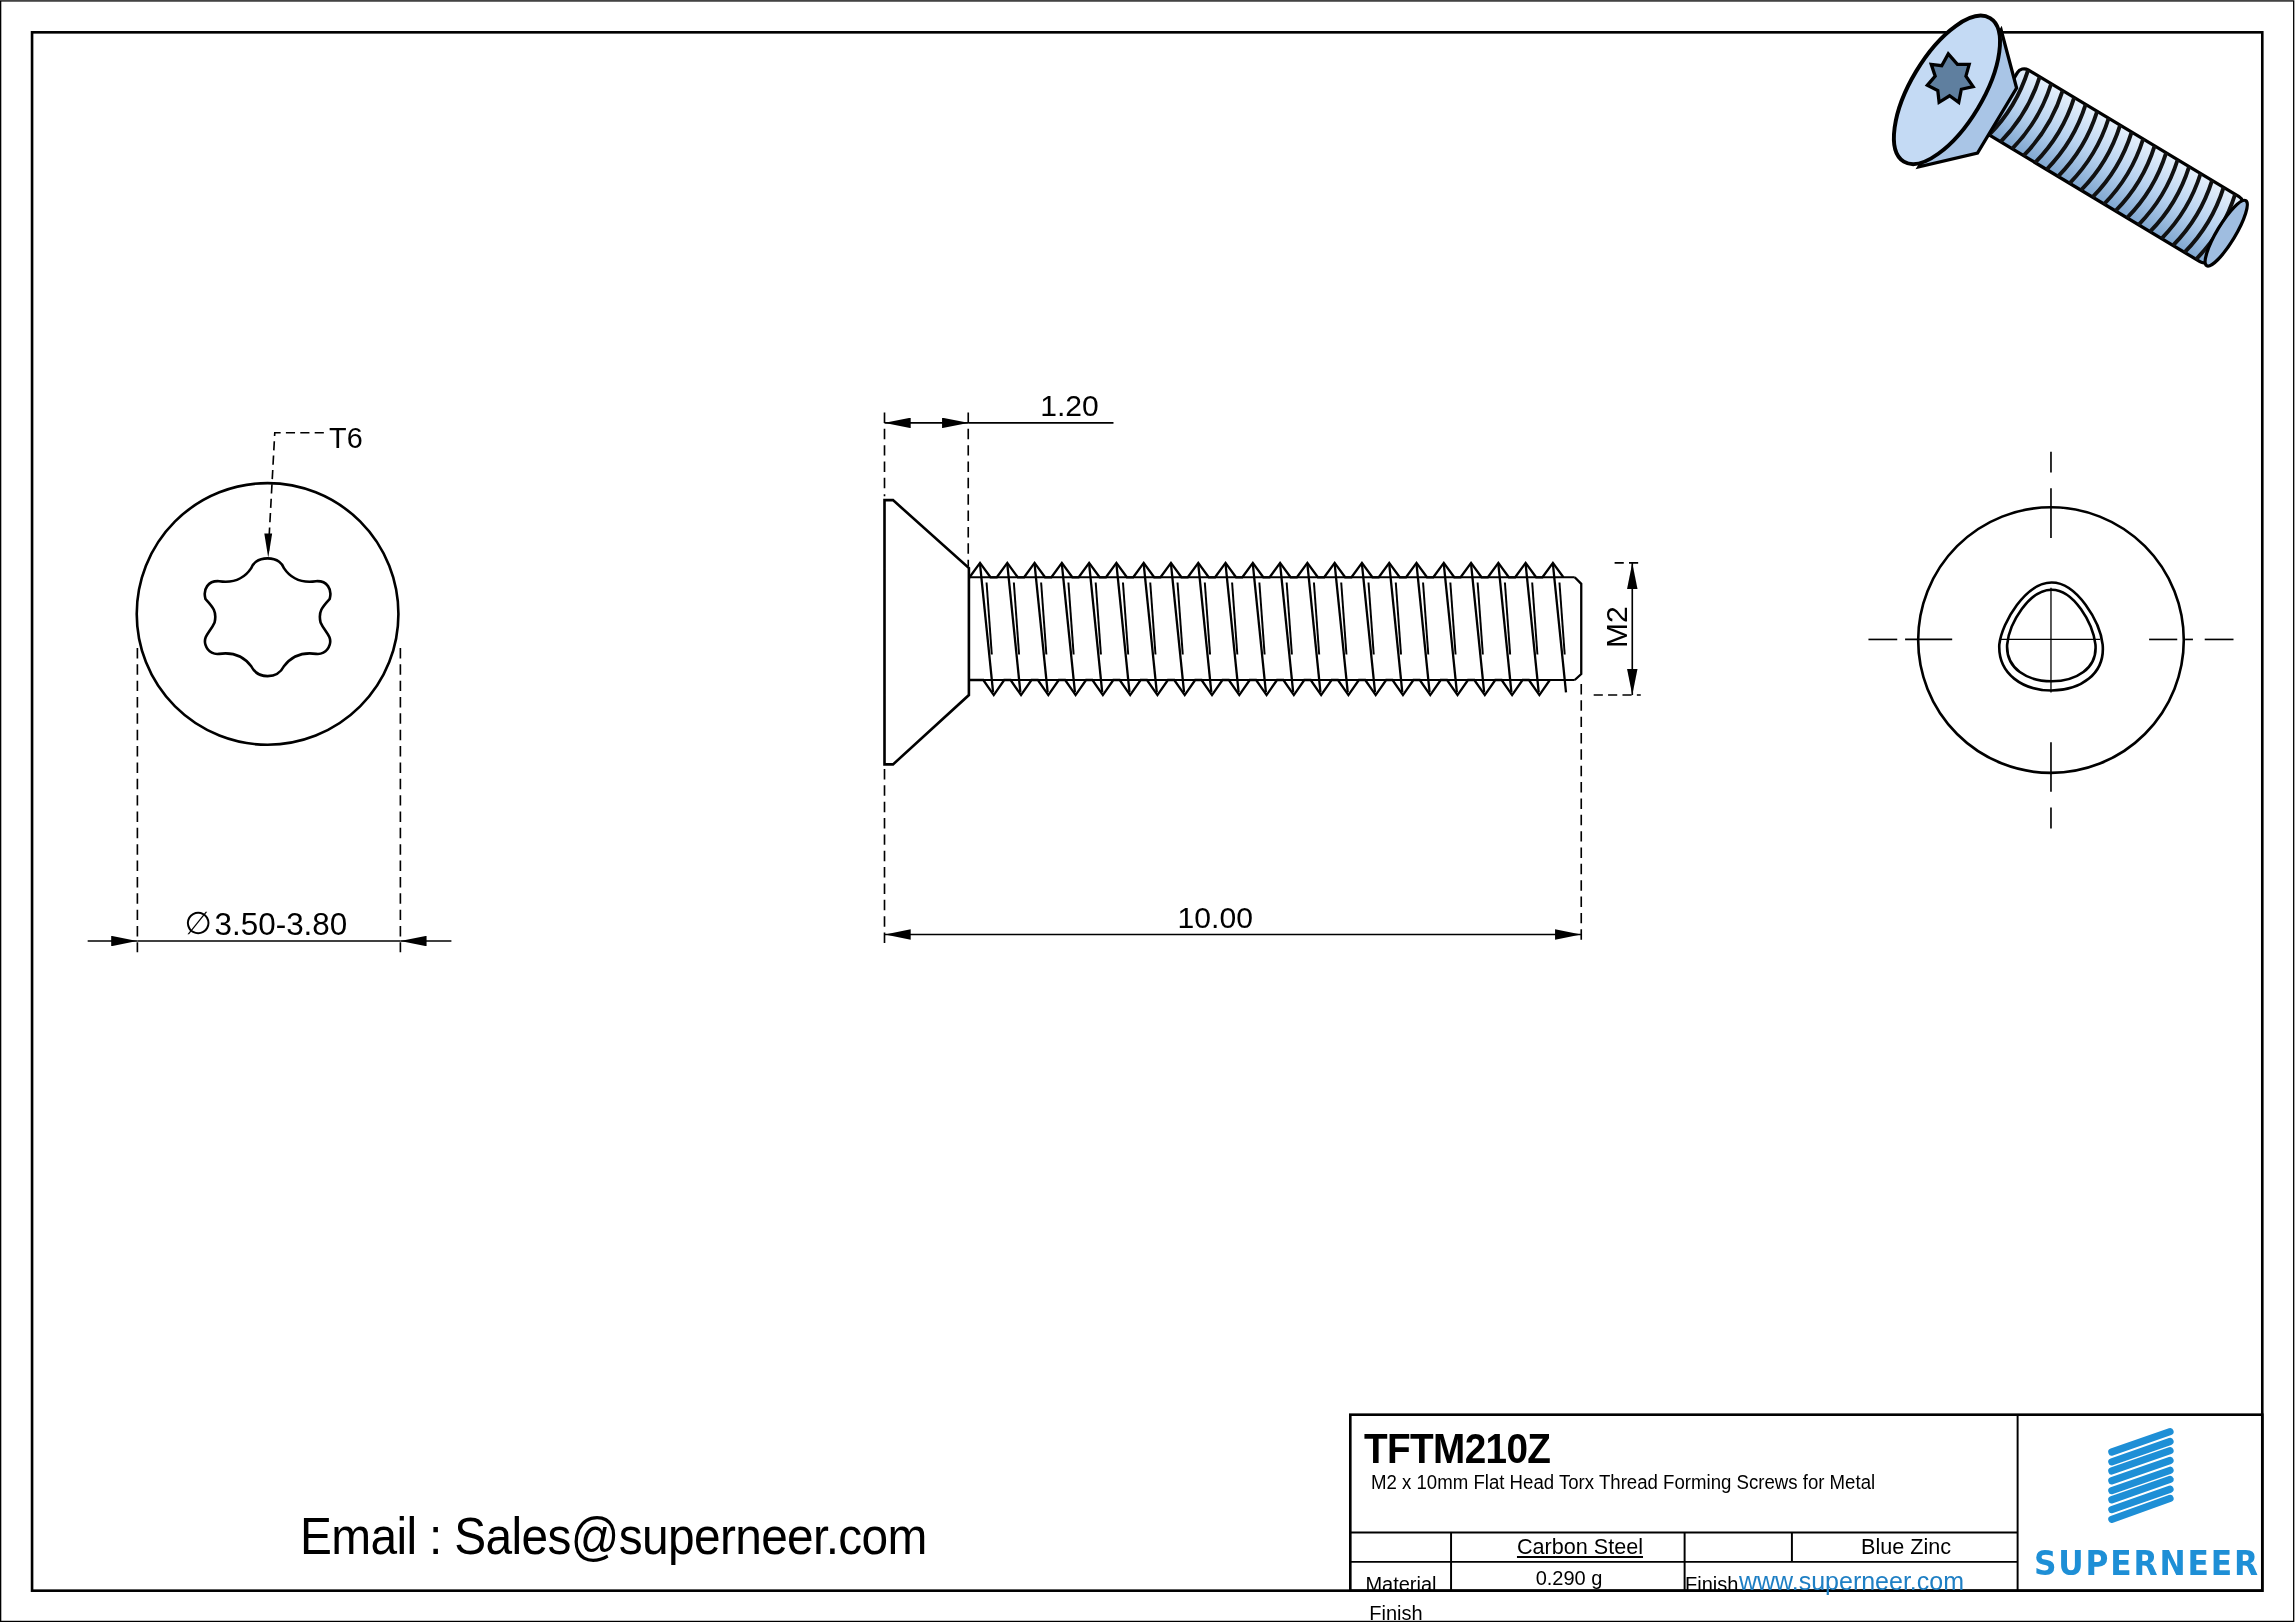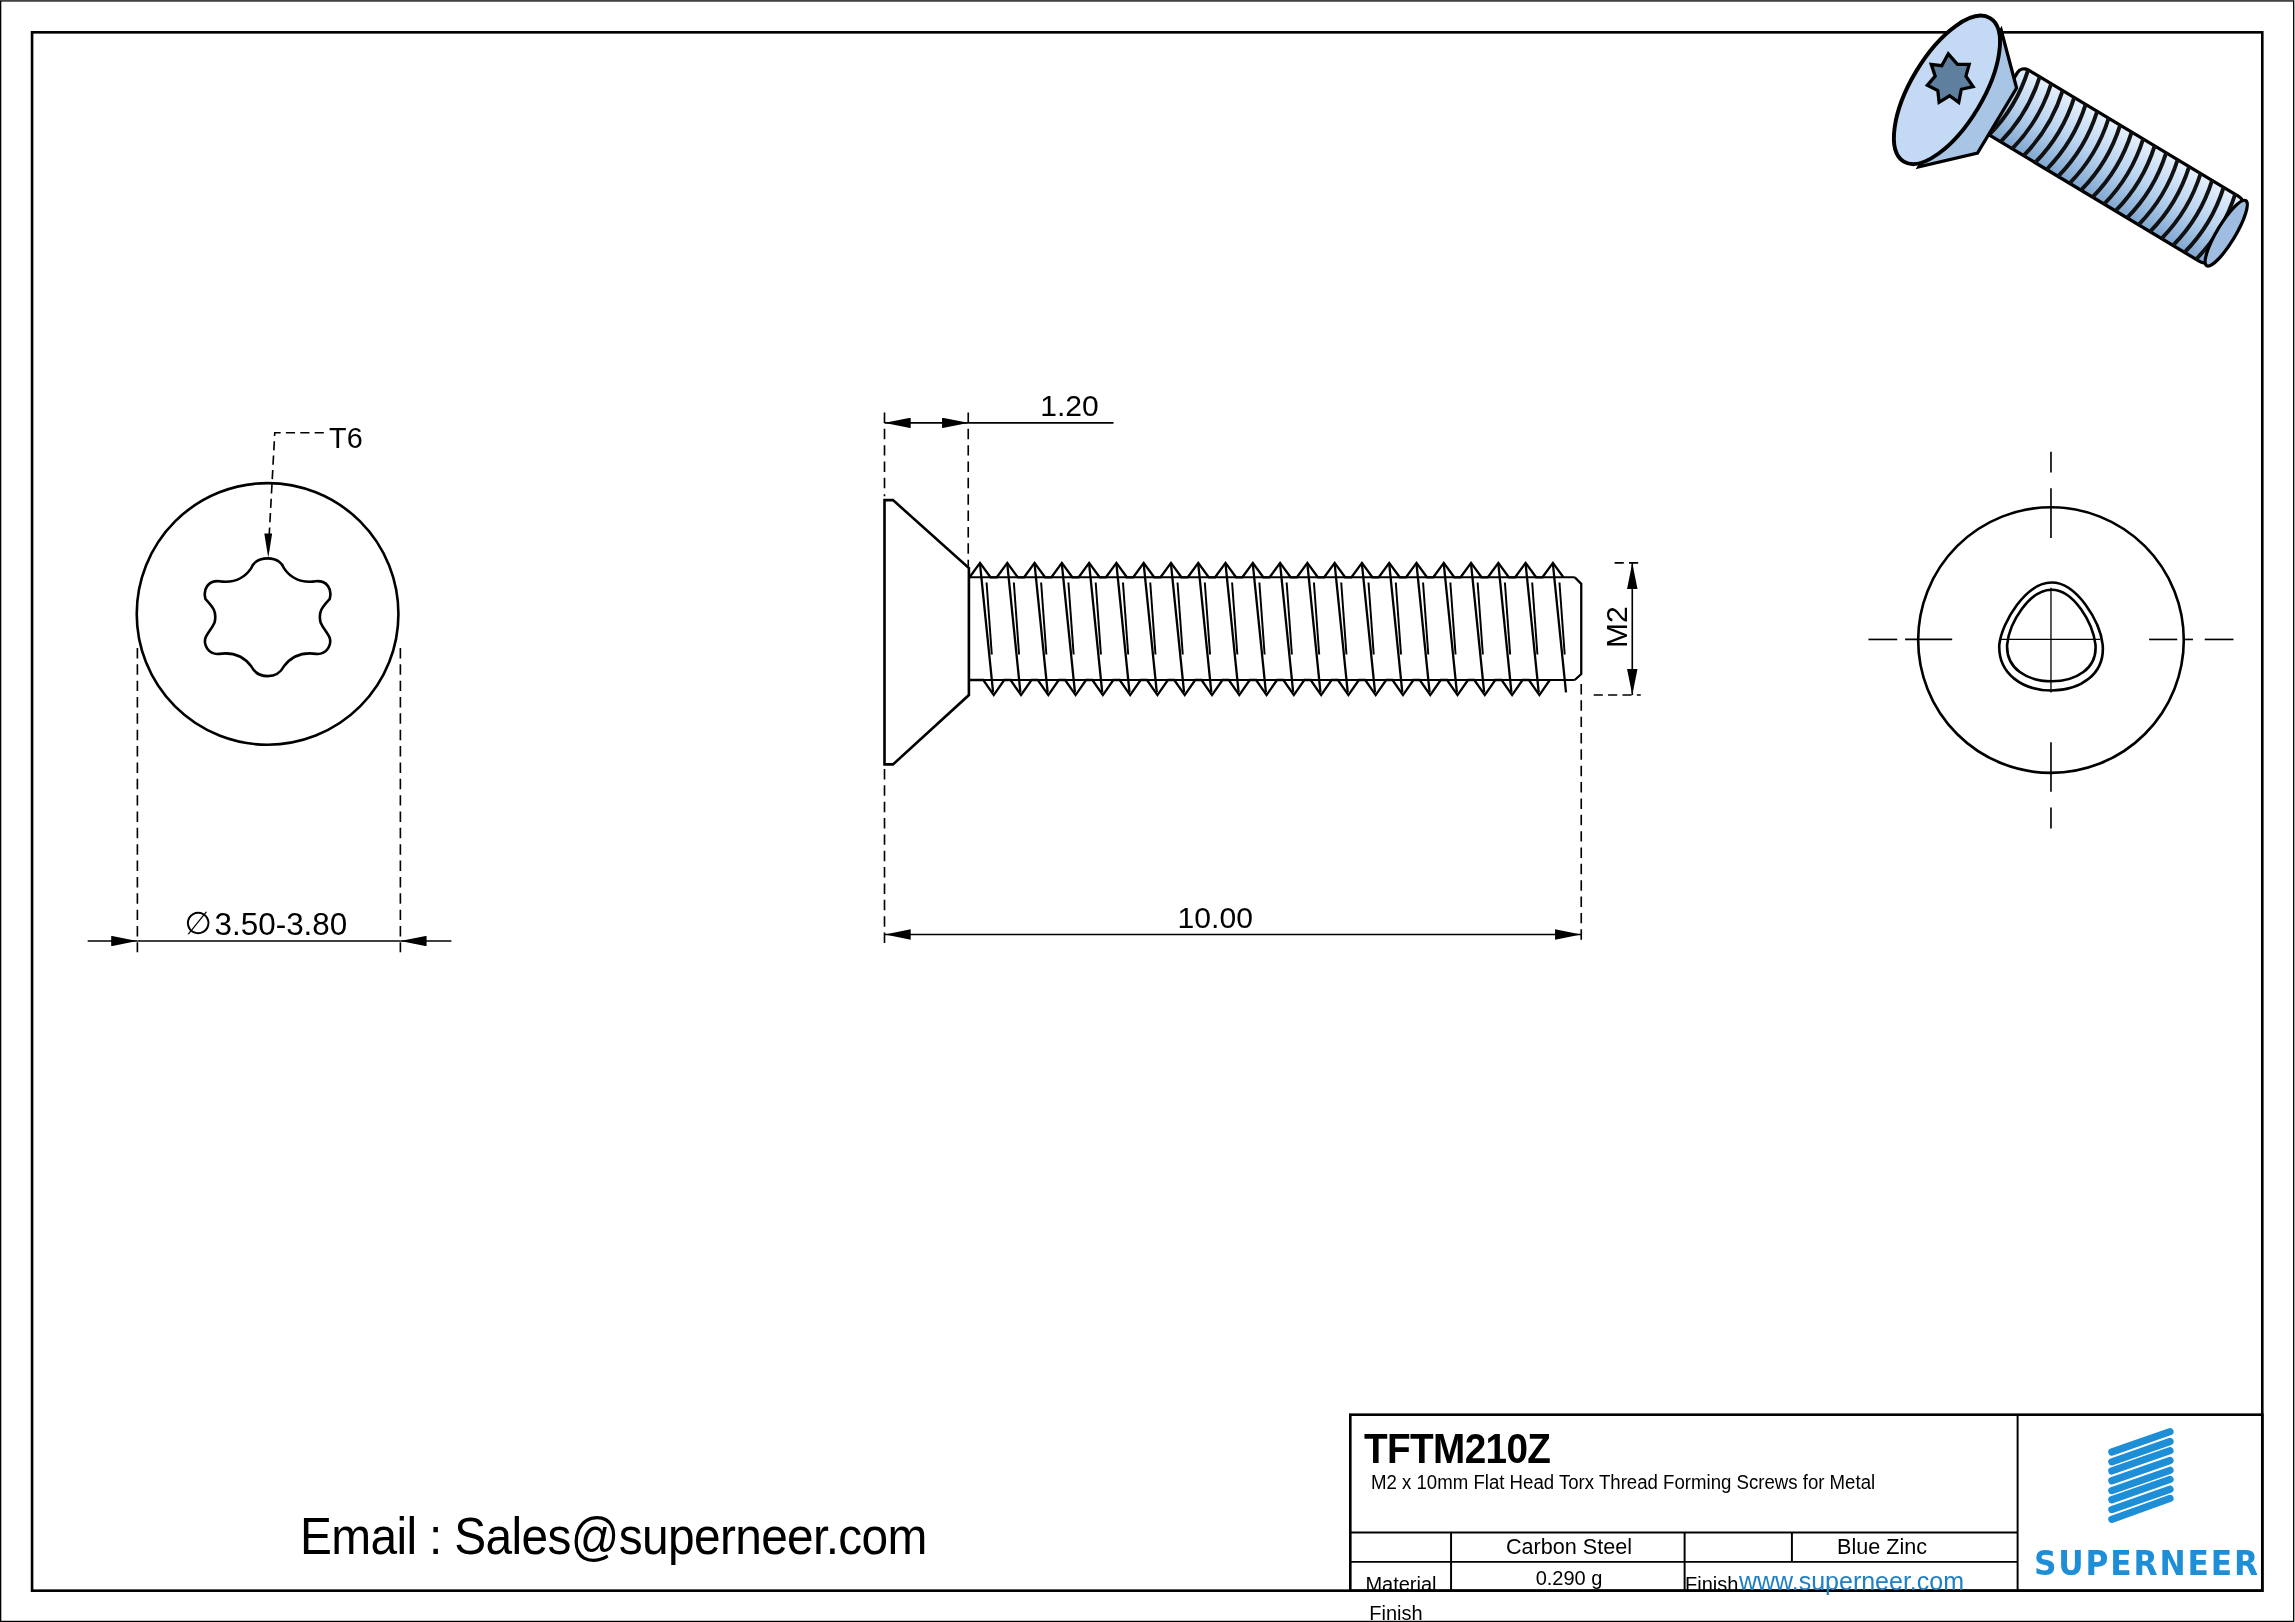--- a/index.html
+++ b/index.html
@@ -229,23 +229,23 @@
   </g>
 </svg>
 
 <div class="email">Email : Sales@superneer.com</div>
 
 <div class="title-block">
   <div class="tb-cell tb-partno">TFTM210Z</div>
   <div class="tb-cell tb-desc">M2 x 10mm Flat Head Torx Thread Forming Screws for Metal</div>
 
   <div class="tb-cell tb-label" style="left:14.4px; top:122px;">Material</div>
-  <div class="tb-cell tb-value" style="left:101px; width:234px; top:119px;">Carbon Steel</div>
+  <div class="tb-cell tb-value" style="left:112px; width:234px; top:119px;text-decoration:underline;">Carbon Steel</div>
   <div class="tb-cell tb-label" style="left:334px; width:107px; top:122px; text-align:left;">Finish</div>
-  <div class="tb-cell tb-value" style="left:418px; width:226px; top:119px;">Blue Zinc</div>
+  <div class="tb-cell tb-value" style="left:442px; width:226px; top:119px;">Blue Zinc</div>
 
   <div class="tb-cell tb-label" style="left:18.3px; top:151px;">Finish</div>
   <div class="tb-cell tb-value" style="left:101px; width:234px; top:152px; font-size:20px;">0.290 g</div>
   <div class="tb-cell tb-link" style="left:334px; width:333px; top:152px;">www.superneer.com</div>
 </div>
 
 <div class="logo-word">SUPERNEER</div>
 
 
 </body></html>

